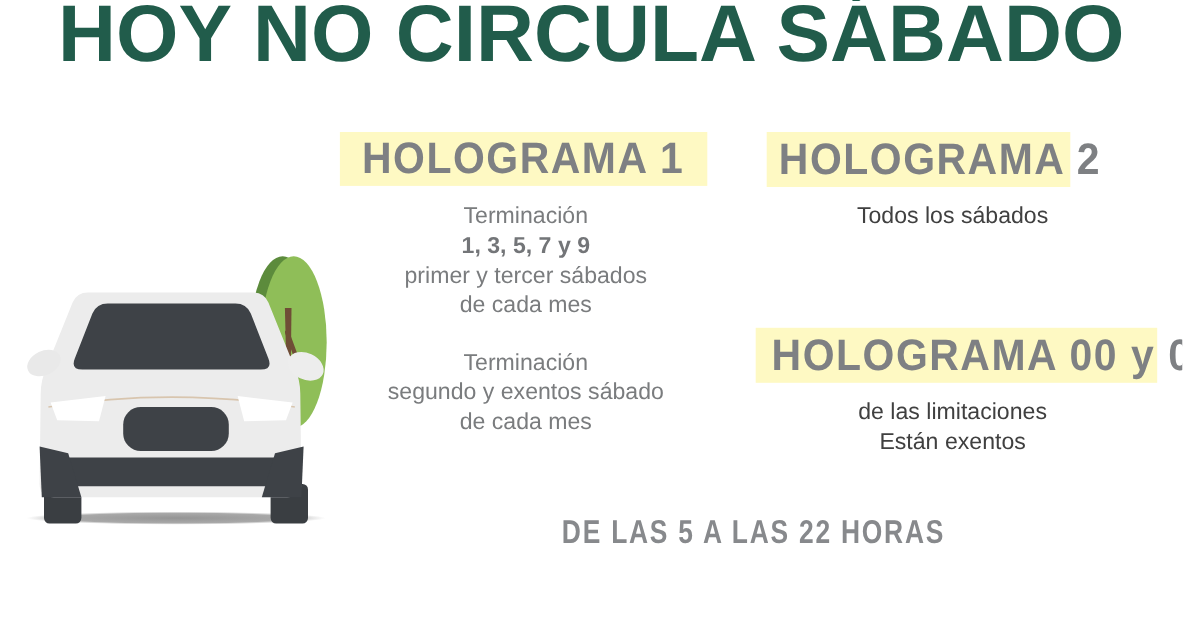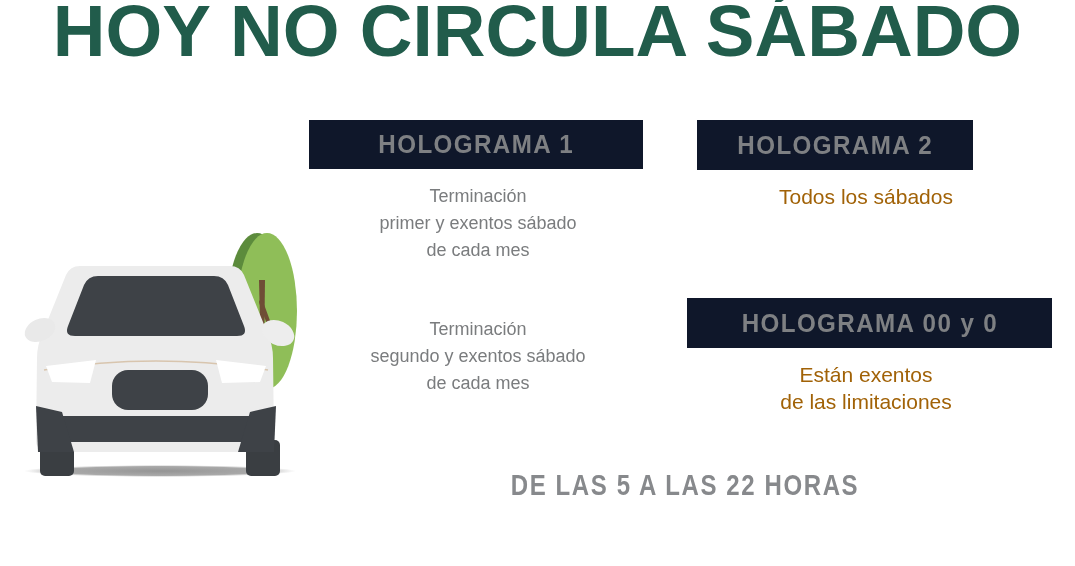--- a/index.html
+++ b/index.html
@@ -6,38 +6,38 @@
   .canvas{
     position:relative;width:1075px;height:566px;background:#ffffff;overflow:hidden;
     font-family:"Liberation Sans","DejaVu Sans",sans-serif;
   }
   .title{
     position:absolute;top:-6px;left:0;width:1075px;text-align:center;
     font-weight:bold;font-size:73px;line-height:73px;letter-spacing:0px;
     color:#215C4B;white-space:nowrap;
   }
   .hbox{
-    position:absolute;background:#0f172a;color:#7E8083;
-    font-weight:bold;font-size:26px;letter-spacing:1.5px;
+    position:absolute;background:#fef9c3;color:#7E8083;
+    font-weight:bold;font-size:40px;letter-spacing:1.5px;
     text-align:center;white-space:nowrap;
   }
   .hbox span{display:inline-block;transform:scaleX(0.93);transform-origin:center;}
   .box-h1{left:309px;top:120px;width:334px;height:49px;line-height:49px;}
   .box-h2{left:697px;top:120px;width:276px;height:50px;line-height:50px;}
   .box-h00{left:687px;top:298px;width:365px;height:50px;line-height:50px;}
   .rule{
     position:absolute;left:318px;width:320px;text-align:center;
-    color:#7A7C7E;font-size:18px;line-height:27px;
+    color:#7A7C7E;font-size:21px;line-height:27px;
   }
   .rule-1{top:183px;}
   .rule-2{top:316px;}
   .rule .nums{font-weight:bold;color:#737578;}
   .note{
     position:absolute;left:691px;width:350px;text-align:center;
-    color:#a16207;font-size:21px;line-height:27px;
+    color:#404040;font-size:21px;line-height:27px;
   }
   .note-h2{top:183px;}
   .note-h00{top:361px;}
   .schedule{
     position:absolute;left:420px;top:470px;width:530px;text-align:center;
     font-weight:bold;font-size:30px;line-height:30px;letter-spacing:2px;
     color:#87898C;white-space:nowrap;transform:scaleX(0.8);transform-origin:center;
   }
   .car-figure{position:absolute;left:12px;top:222px;width:290px;height:258px;}
 </style>
@@ -82,38 +82,39 @@
       <ellipse cx="266" cy="111" rx="17" ry="12" transform="rotate(25 266 111)" fill="#EDEDED"></ellipse>
     </g>
   </svg>
 
   <div class="hbox box-h1">
     <span>HOLOGRAMA 1</span>
   </div>
 
   <div class="rule rule-1">
     <div>Terminación</div>
-    <div>primer y exentos sábado</div>
+    <div class="nums">1, 3, 5, 7 y 9</div>
+    <div>primer y tercer sábados</div>
     <div>de cada mes</div>
   </div>
 
   <div class="rule rule-2">
     <div>Terminación</div>
     <div>segundo y exentos sábado</div>
     <div>de cada mes</div>
   </div>
 
   <div class="hbox box-h2">
     <span>HOLOGRAMA 2</span>
   </div>
   <div class="note note-h2">Todos los sábados</div>
 
   <div class="hbox box-h00">
     <span>HOLOGRAMA 00 y 0</span>
   </div>
   <div class="note note-h00">
+    <div>de las limitaciones</div>
     <div>Están exentos</div>
-    <div>de las limitaciones</div>
   </div>
 
   <div class="schedule">DE LAS 5 A LAS 22 HORAS</div>
 
 </div>
 
 </body></html>

